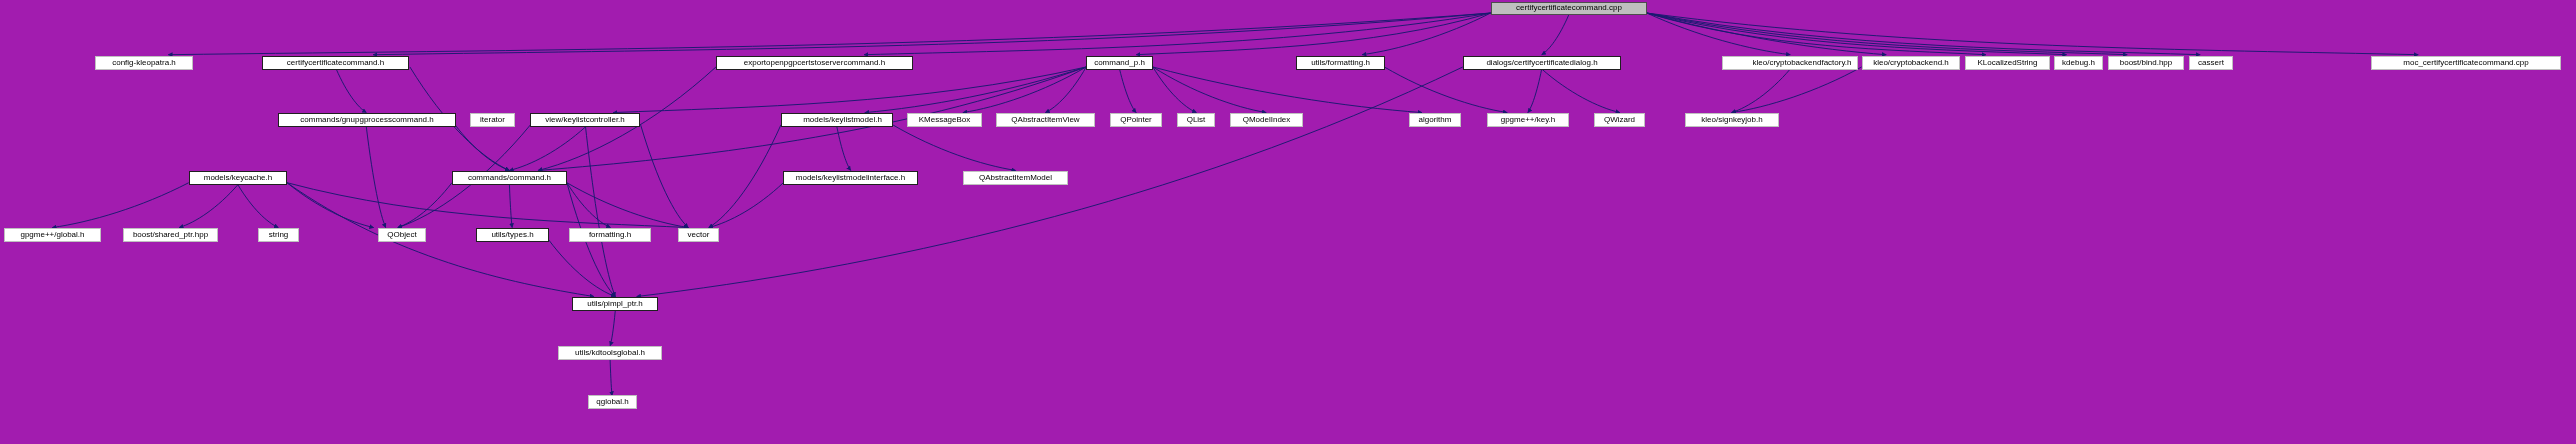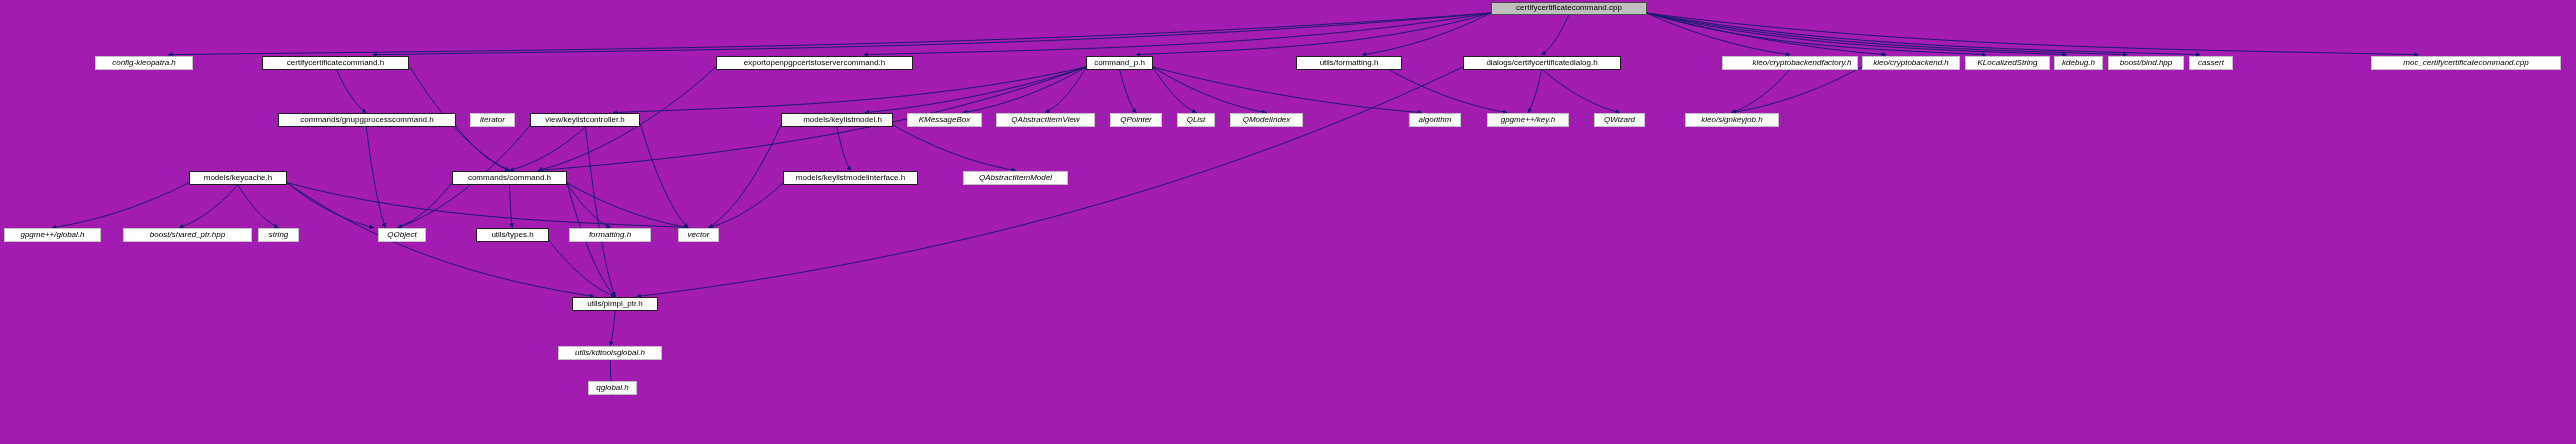--- a/index.html
+++ b/index.html
@@ -32,21 +32,20 @@
     justify-content: center;
     white-space: nowrap;
     font-size: 8px;
     line-height: 1;
     color: #000000;
     letter-spacing: 0px;
     z-index: 5;
   }
   .node.thin {
     border: 0.8px solid #c0c0c0;
-    font-style: italic;
   }
   .node.thick {
     border: 1.1px solid #1f1f1f;
   }
   .node.root {
     border: 1.1px solid #4d4d4d;
     background: #bfbfbf;
   }
   .node .label {
     transform: translateY(-0.4px);
@@ -126,21 +125,21 @@
     </div>
     <div class="node thick" style="left: 262px; top: 56px; width: 147px; height: 13.5px;">
       <span class="label">certifycertificatecommand.h</span>
     </div>
     <div class="node thick" style="left: 716px; top: 56px; width: 197px; height: 13.5px;">
       <span class="label">exportopenpgpcertstoservercommand.h</span>
     </div>
     <div class="node thick" style="left: 1086px; top: 56px; width: 67px; height: 13.5px;">
       <span class="label">command_p.h</span>
     </div>
-    <div class="node thick" style="left: 1296px; top: 56px; width: 106px; height: 13.5px;">
+    <div class="node thick" style="left: 1296px; top: 56px; width: 89px; height: 13.5px;">
       <span class="label">utils/formatting.h</span>
     </div>
     <div class="node thick" style="left: 1463px; top: 56px; width: 158px; height: 13.5px;">
       <span class="label">dialogs/certifycertificatedialog.h</span>
     </div>
     <div class="node thin" style="left: 1722px; top: 56px; width: 136px; height: 13.5px; padding-left: 24px;">
       <span class="label">kleo/cryptobackendfactory.h</span>
     </div>
     <div class="node thin" style="left: 1862px; top: 56px; width: 98px; height: 13.5px;">
       <span class="label">kleo/cryptobackend.h</span>
@@ -207,21 +206,21 @@
     </div>
     <div class="node thick" style="left: 783px; top: 171px; width: 135px; height: 13.5px;">
       <span class="label">models/keylistmodelinterface.h</span>
     </div>
     <div class="node thin" style="left: 963px; top: 171px; width: 105px; height: 13.5px;">
       <span class="label">QAbstractItemModel</span>
     </div>
     <div class="node thin" style="left: 4px; top: 228px; width: 97px; height: 13.5px;">
       <span class="label">gpgme++/global.h</span>
     </div>
-    <div class="node thin" style="left: 123px; top: 228px; width: 129px; height: 13.5px;">
+    <div class="node thin" style="left: 123px; top: 228px; width: 95px; height: 13.5px;">
       <span class="label">boost/shared_ptr.hpp</span>
     </div>
     <div class="node thin" style="left: 258px; top: 228px; width: 41px; height: 13.5px;">
       <span class="label">string</span>
     </div>
     <div class="node thin" style="left: 362px; top: 228px; width: 48px; height: 13.5px; margin-left: 16px;">
       <span class="label">QObject</span>
     </div>
     <div class="node thick" style="left: 476px; top: 228px; width: 73px; height: 13.5px;">
       <span class="label">utils/types.h</span>
@@ -231,17 +230,17 @@
     </div>
     <div class="node thin" style="left: 678px; top: 228px; width: 41px; height: 13.5px;">
       <span class="label">vector</span>
     </div>
     <div class="node thick" style="left: 572px; top: 297px; width: 86px; height: 13.5px;">
       <span class="label">utils/pimpl_ptr.h</span>
     </div>
     <div class="node thin" style="left: 558px; top: 346px; width: 104px; height: 13.5px;">
       <span class="label">utils/kdtoolsglobal.h</span>
     </div>
-    <div class="node thin" style="left: 588px; top: 381px; width: 49px; height: 13.5px; justify-content: center;">
+    <div class="node thin" style="left: 588px; top: 395px; width: 49px; height: 13.5px; justify-content: center;">
       <span class="label">qglobal.h</span>
     </div>
   </div>
 
 
 </body></html>

